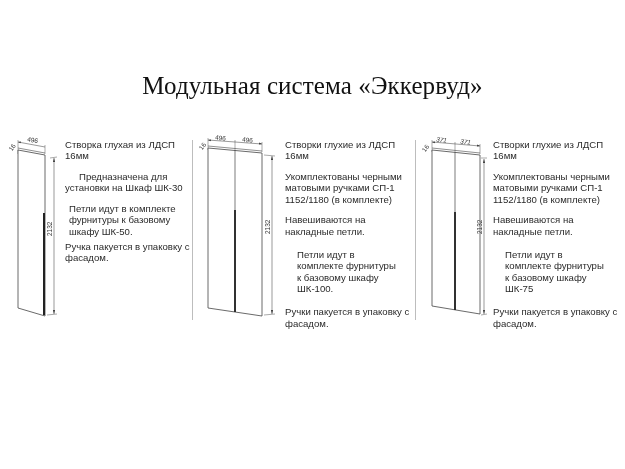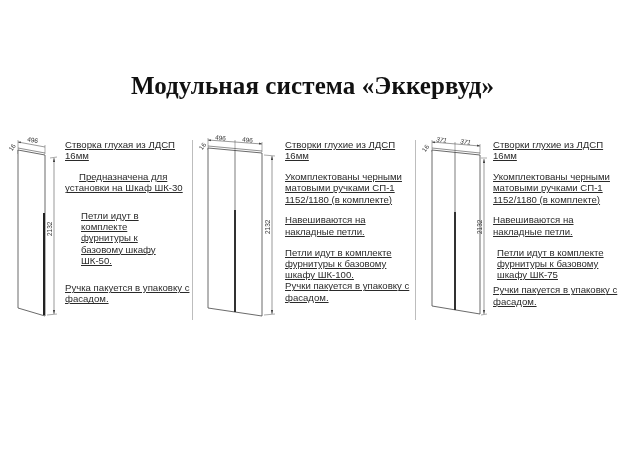--- a/index.html
+++ b/index.html
@@ -1,23 +1,23 @@
 <!DOCTYPE html>
 <html><head>
 <meta charset="utf-8">
 <style>
   html, body { margin: 0; padding: 0; background: #ffffff; }
   body { width: 625px; height: 469px; position: relative; overflow: hidden; font-family: "Liberation Sans", sans-serif; color: #222; }
   .title {
     position: absolute; left: 0; top: 72px; width: 625px; text-align: center;
-    font-family: "Liberation Serif", serif; font-weight: bold; font-size: 25px; color: #111; letter-spacing: 0.1px;
+    font-family: "Liberation Serif", serif; font-weight: normal; font-size: 25px; color: #111; letter-spacing: 0.1px;
   }
   .drawing { position: absolute; }
   .desc { position: absolute; font-size: 9.6px; line-height: 11.3px; color: #2a2a2a; }
-  .desc p { margin: 0 0 9.5px 0; text-decoration: underline; }
+  .desc p { margin: 0 0 9.5px 0; }
   .desc p.indent { text-indent: 14px; }
   .divider { position: absolute; width: 1px; background: #bdbdbd; }
   svg text { font-family: "Liberation Sans", sans-serif; fill: #333; }
 </style>
 </head>
 <body>
 
 <div class="title">Модульная система «Эккервуд»</div>
 
 <div>
@@ -40,21 +40,21 @@
     <line x1="50" y1="30" x2="57" y2="29" stroke="#555" stroke-width="0.5"></line>
     <line x1="47" y1="187" x2="57" y2="186" stroke="#555" stroke-width="0.5"></line>
     <polygon points="54,30 53,34 55,34" fill="#333"></polygon>
     <polygon points="54,186 53,182 55,182" fill="#333"></polygon>
     <text x="0" y="0" font-size="6.5" transform="translate(52 108) rotate(-90)">2132</text>
   </svg>
 
   <div class="desc" style="left:65px;top:139px;width:125px">
     <p>Створка глухая из ЛДСП 16мм</p>
     <p class="indent">Предназначена для установки на Шкаф ШК-30</p>
-    <p style="margin:16px">Петли идут в комплекте фурнитуры к базовому шкафу ШК-50.</p>
+    <p style="margin:4px">Петли идут в комплекте фурнитуры к базовому шкафу ШК-50.</p>
     <p>Ручка пакуется в упаковку с фасадом.</p>
   </div>
 </div>
 
 <div class="divider" style="left:192px;top:140px;height:180px"></div>
 
 <div>
   <svg class="drawing" style="left:196px;top:128px" width="85" height="190" viewBox="0 0 85 190">
     <text x="3" y="20" font-size="6.5" transform="rotate(-55 7 18)">16</text>
     <line x1="12" y1="12" x2="66" y2="16" stroke="#555" stroke-width="0.6"></line>
@@ -76,21 +76,21 @@
     <line x1="68" y1="187" x2="79" y2="186" stroke="#555" stroke-width="0.5"></line>
     <polygon points="76,28 75,32 77,32" fill="#333"></polygon>
     <polygon points="76,186 75,182 77,182" fill="#333"></polygon>
     <text x="0" y="0" font-size="6.5" transform="translate(74 106) rotate(-90)">2132</text>
   </svg>
 
   <div class="desc" style="left:285px;top:139px;width:125px">
     <p>Створки глухие из ЛДСП 16мм</p>
     <p>Укомплектованы черными матовыми ручками СП-1 1152/1180 (в комплекте)</p>
     <p>Навешиваются на накладные петли.</p>
-    <p style="margin:0">Петли идут в комплекте фурнитуры к базовому шкафу ШК-100.</p>
+    <p style="margin:12px">Петли идут в комплекте фурнитуры к базовому шкафу ШК-100.</p>
     <p>Ручки пакуется в упаковку с фасадом.</p>
   </div>
 </div>
 
 <div class="divider" style="left:415px;top:140px;height:180px"></div>
 
 <div>
   <svg class="drawing" style="left:420px;top:128px" width="70" height="190" viewBox="0 0 70 190">
     <text x="2" y="22" font-size="6.5" transform="rotate(-55 6 20)">16</text>
     <line x1="12" y1="14" x2="60" y2="18" stroke="#555" stroke-width="0.6"></line>
@@ -112,16 +112,16 @@
     <line x1="61" y1="187" x2="67" y2="186" stroke="#555" stroke-width="0.5"></line>
     <polygon points="64,31 63,35 65,35" fill="#333"></polygon>
     <polygon points="64,186 63,182 65,182" fill="#333"></polygon>
     <text x="0" y="0" font-size="6.5" transform="translate(62 106) rotate(-90)">2132</text>
   </svg>
 
   <div class="desc" style="left:493px;top:139px;width:128px">
     <p>Створки глухие из ЛДСП 16мм</p>
     <p>Укомплектованы черными матовыми ручками СП-1 1152/1180 (в комплекте)</p>
     <p>Навешиваются на накладные петли.</p>
-    <p style="margin:4px">Петли идут в комплекте фурнитуры к базовому шкафу ШК-75</p>
+    <p style="margin:12px">Петли идут в комплекте фурнитуры к базовому шкафу ШК-75</p>
     <p>Ручки пакуется в упаковку с фасадом.</p>
   </div>
 </div>
 
 </body></html>

